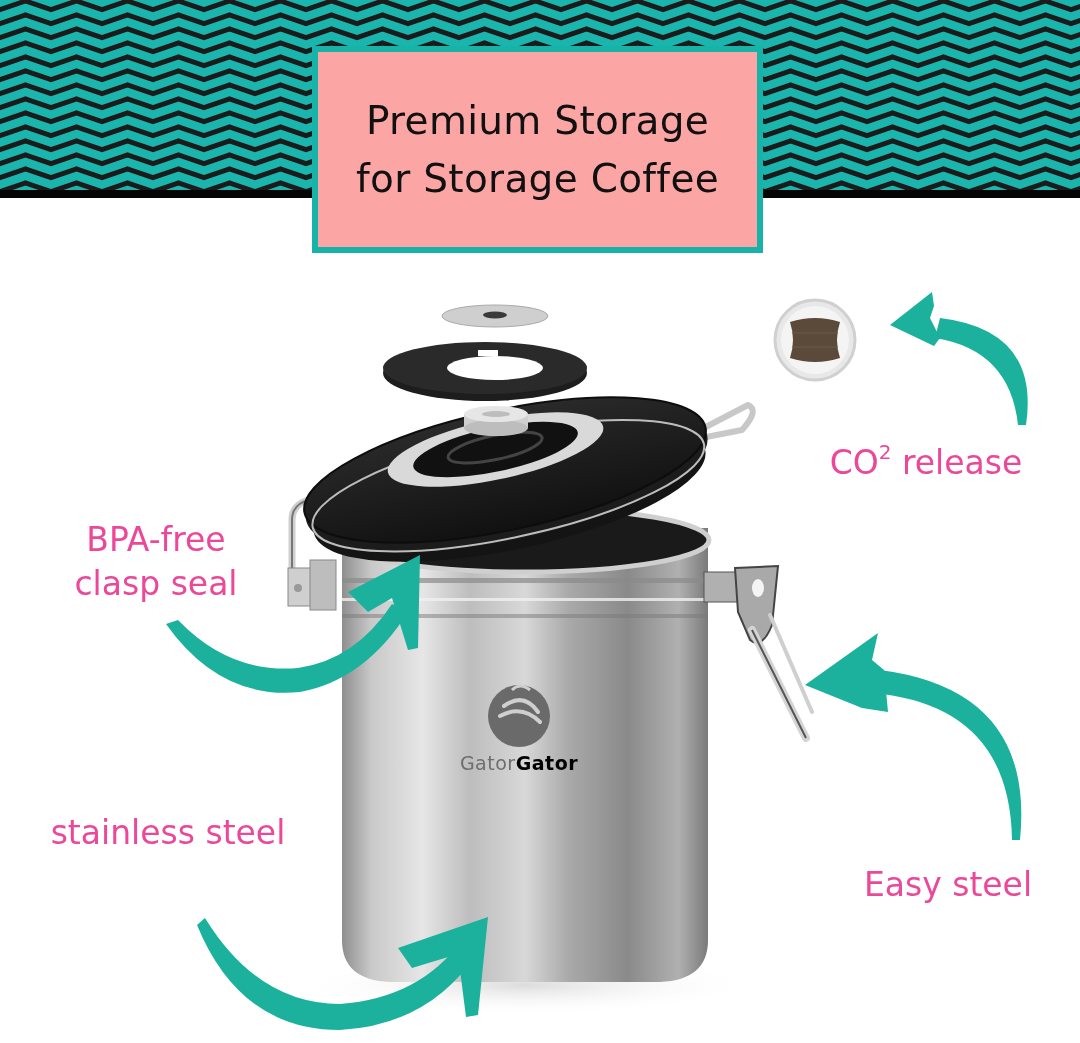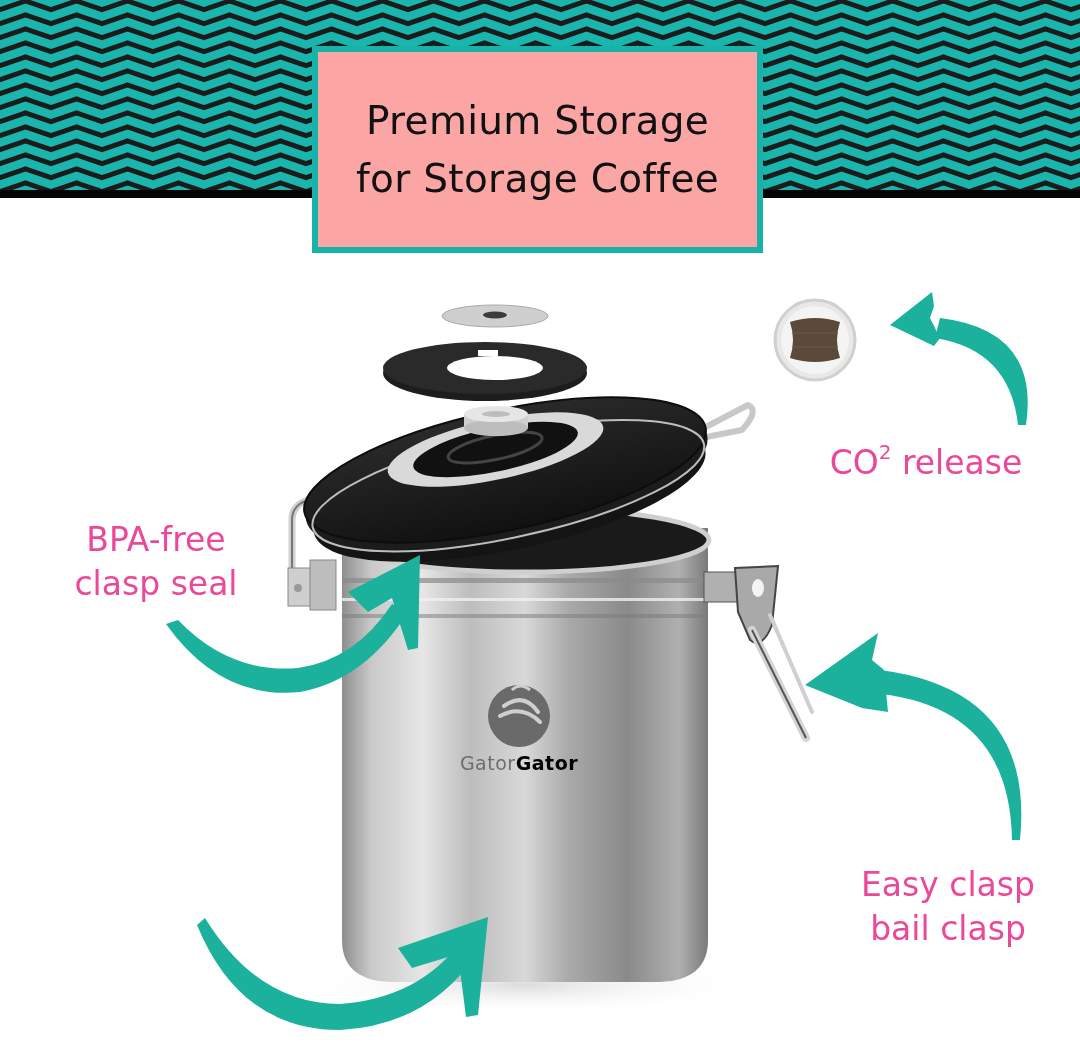--- a/index.html
+++ b/index.html
@@ -163,18 +163,18 @@
 <div class="label" style="left:156px; top:518px;">
   <div>BPA-free</div>
   <div>clasp seal</div>
 </div>
 
 <div class="label" style="left:926px; top:441px;">
   <div><span>CO</span><sup>2</sup><span style="white-space:pre"> release</span></div>
 </div>
 
 <div class="label" style="left:168px; top:811px;">
+  <div>stainless steel</div>
 </div>
 
 <div class="label" style="left:948px; top:863px;">
-  <div>Easy clasp</div>
-  <div>bail clasp</div>
+  <div>Easy steel</div>
 </div>
 
 </body></html>

